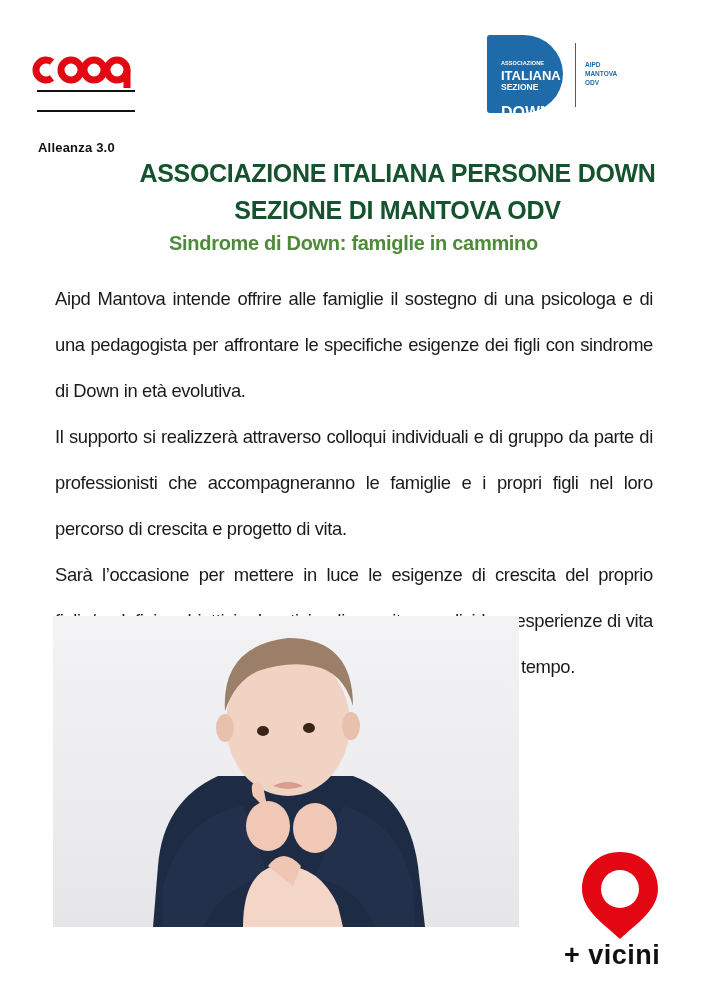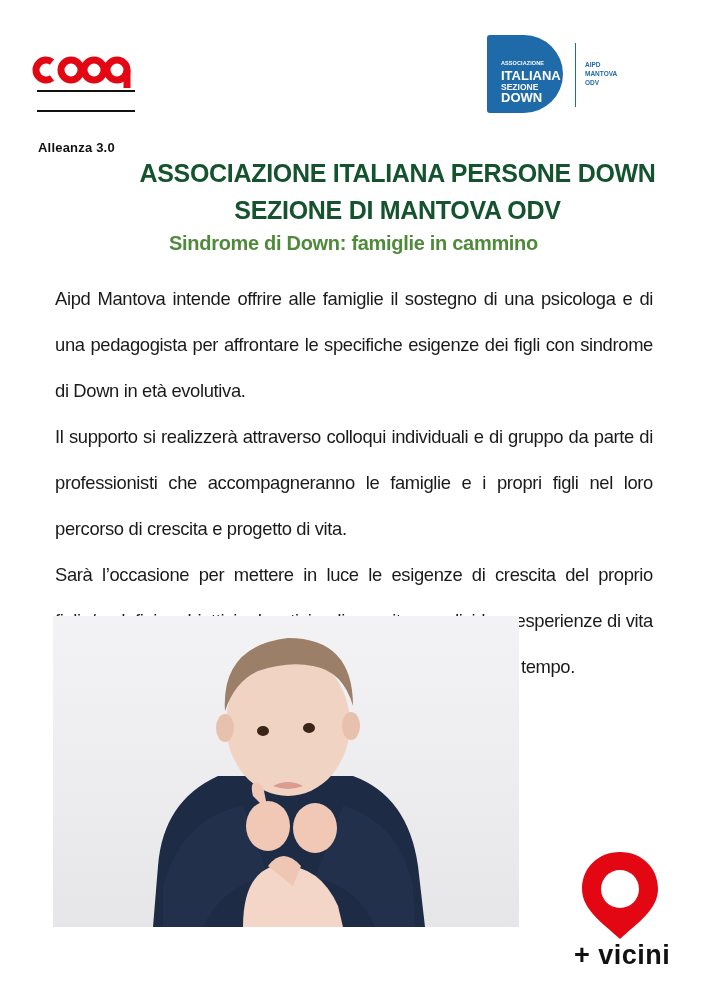--- a/index.html
+++ b/index.html
@@ -13,41 +13,41 @@
   .coop-rule.bottom { top: 58px; }
   .coop-sub { position: absolute; left: 7px; top: 40px; font-size: 13px; font-weight: bold; color: #111; letter-spacing: 0.2px; white-space: nowrap; margin-top: 48px; }
 
   
   .aipd-logo { position: absolute; left: 487px; top: 35px; width: 170px; height: 80px; }
   .aipd-d { position: absolute; left: 0; top: 0; width: 76px; height: 78px; background: #1f6aa8; border-radius: 3px 40px 40px 3px; }
   .aipd-d-text { position: absolute; left: 14px; top: 26px; color: #fff; font-weight: bold; line-height: 1; }
   .aipd-d-text .l1 { font-size: 5.5px; display: block; letter-spacing: 0.1px; }
   .aipd-d-text .l2 { font-size: 13px; display: block; margin-top: 2px; }
   .aipd-d-text .l3 { font-size: 8.5px; display: block; margin-top: 1px; }
-  .aipd-d-text .l4 { font-size: 13px; display: block; margin-top: 0; }
+  .aipd-d-text .l4 { font-size: 16px; display: block; margin-top: 14px; }
   .aipd-divider { position: absolute; left: 88px; top: 8px; width: 1px; height: 64px; background: #1f6aa8; }
   .aipd-side { position: absolute; left: 98px; top: 26px; color: #1f6aa8; font-weight: bold; font-size: 6.5px; line-height: 1.35; }
   .aipd-side span { display: block; }
 
   
   .title { position: absolute; left: 0; width: 705px; text-align: center; font-weight: bold; font-size: 25px; color: #14532d; letter-spacing: -0.3px; font-family: "Liberation Sans", sans-serif; margin-left: 45px; }
   .title.t1 { top: 159px; }
   .title.t2 { top: 196px; }
   .subtitle { position: absolute; left: 0; width: 707px; top: 232px; text-align: center; font-weight: bold; font-size: 20px; color: #4f8a3a; letter-spacing: -0.3px; }
 
   
   .body-text { position: absolute; left: 55px; top: 276px; width: 598px; font-size: 18.4px; line-height: 46px; color: #1a1a1a; text-align: justify; font-family: "Liberation Sans", sans-serif; letter-spacing: -0.35px; }
   .body-text p { margin: 0; }
 
   
   .photo { position: absolute; left: 53px; top: 616px; width: 466px; height: 311px; background: linear-gradient(180deg, #f3f3f5 0%, #ececef 60%, #e6e6e9 100%); overflow: hidden; }
 
   
   .vicini { position: absolute; left: 560px; top: 848px; width: 120px; height: 130px; }
-  .vicini-label { position: absolute; left: 14px; top: 92px; font-weight: bold; font-size: 27px; color: #111; white-space: nowrap; letter-spacing: 0.5px; }
+  .vicini-label { position: absolute; left: 4px; top: 92px; font-weight: bold; font-size: 27px; color: #111; white-space: nowrap; letter-spacing: 0.5px; }
 </style>
 </head>
 <body>
 
 <div class="coop-logo">
   <svg class="coop-word" viewBox="0 0 104 36" xmlns="http://www.w3.org/2000/svg">
     <g fill="none" stroke="#e30613" stroke-width="7">
       <path d="M21 10 A10 10 0 1 0 21 26"></path>
       <circle cx="40" cy="18" r="10"></circle>
       <circle cx="63" cy="18" r="10"></circle>

